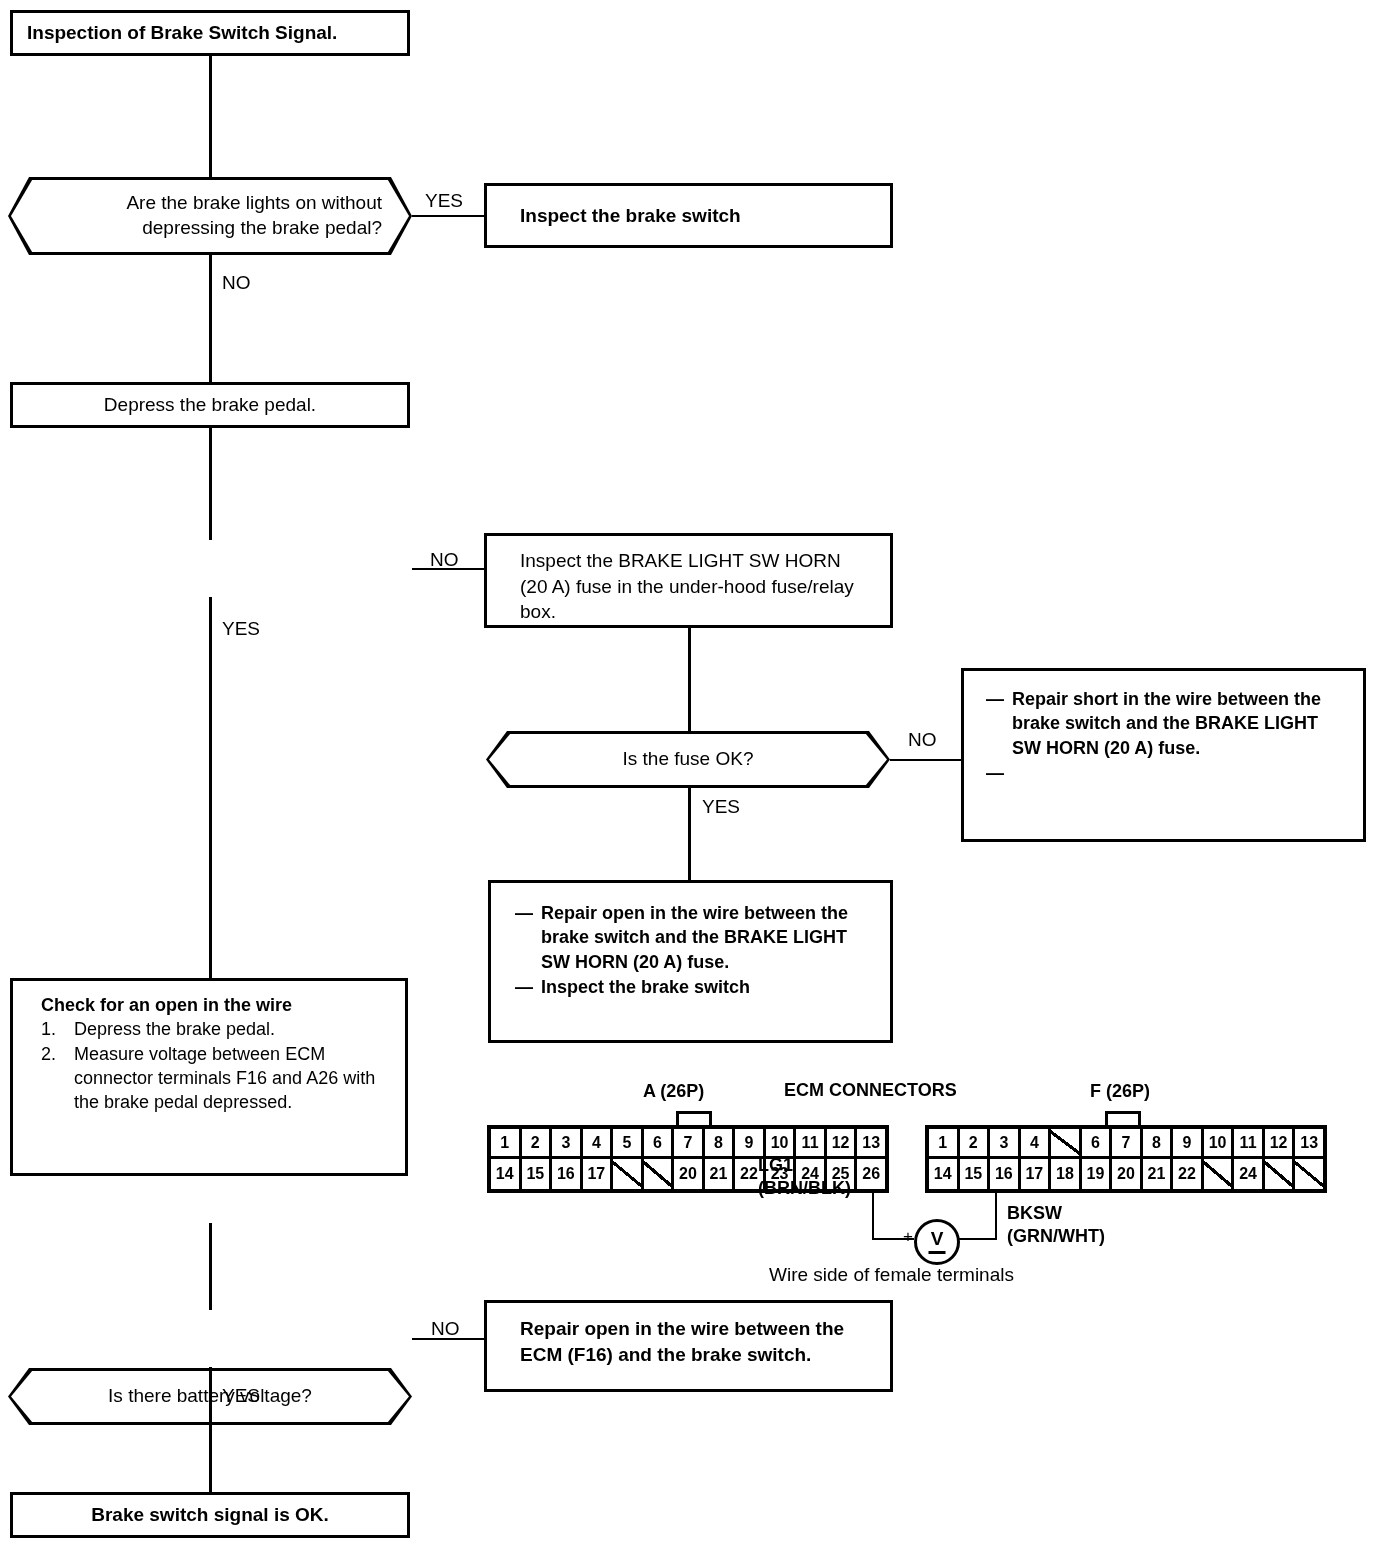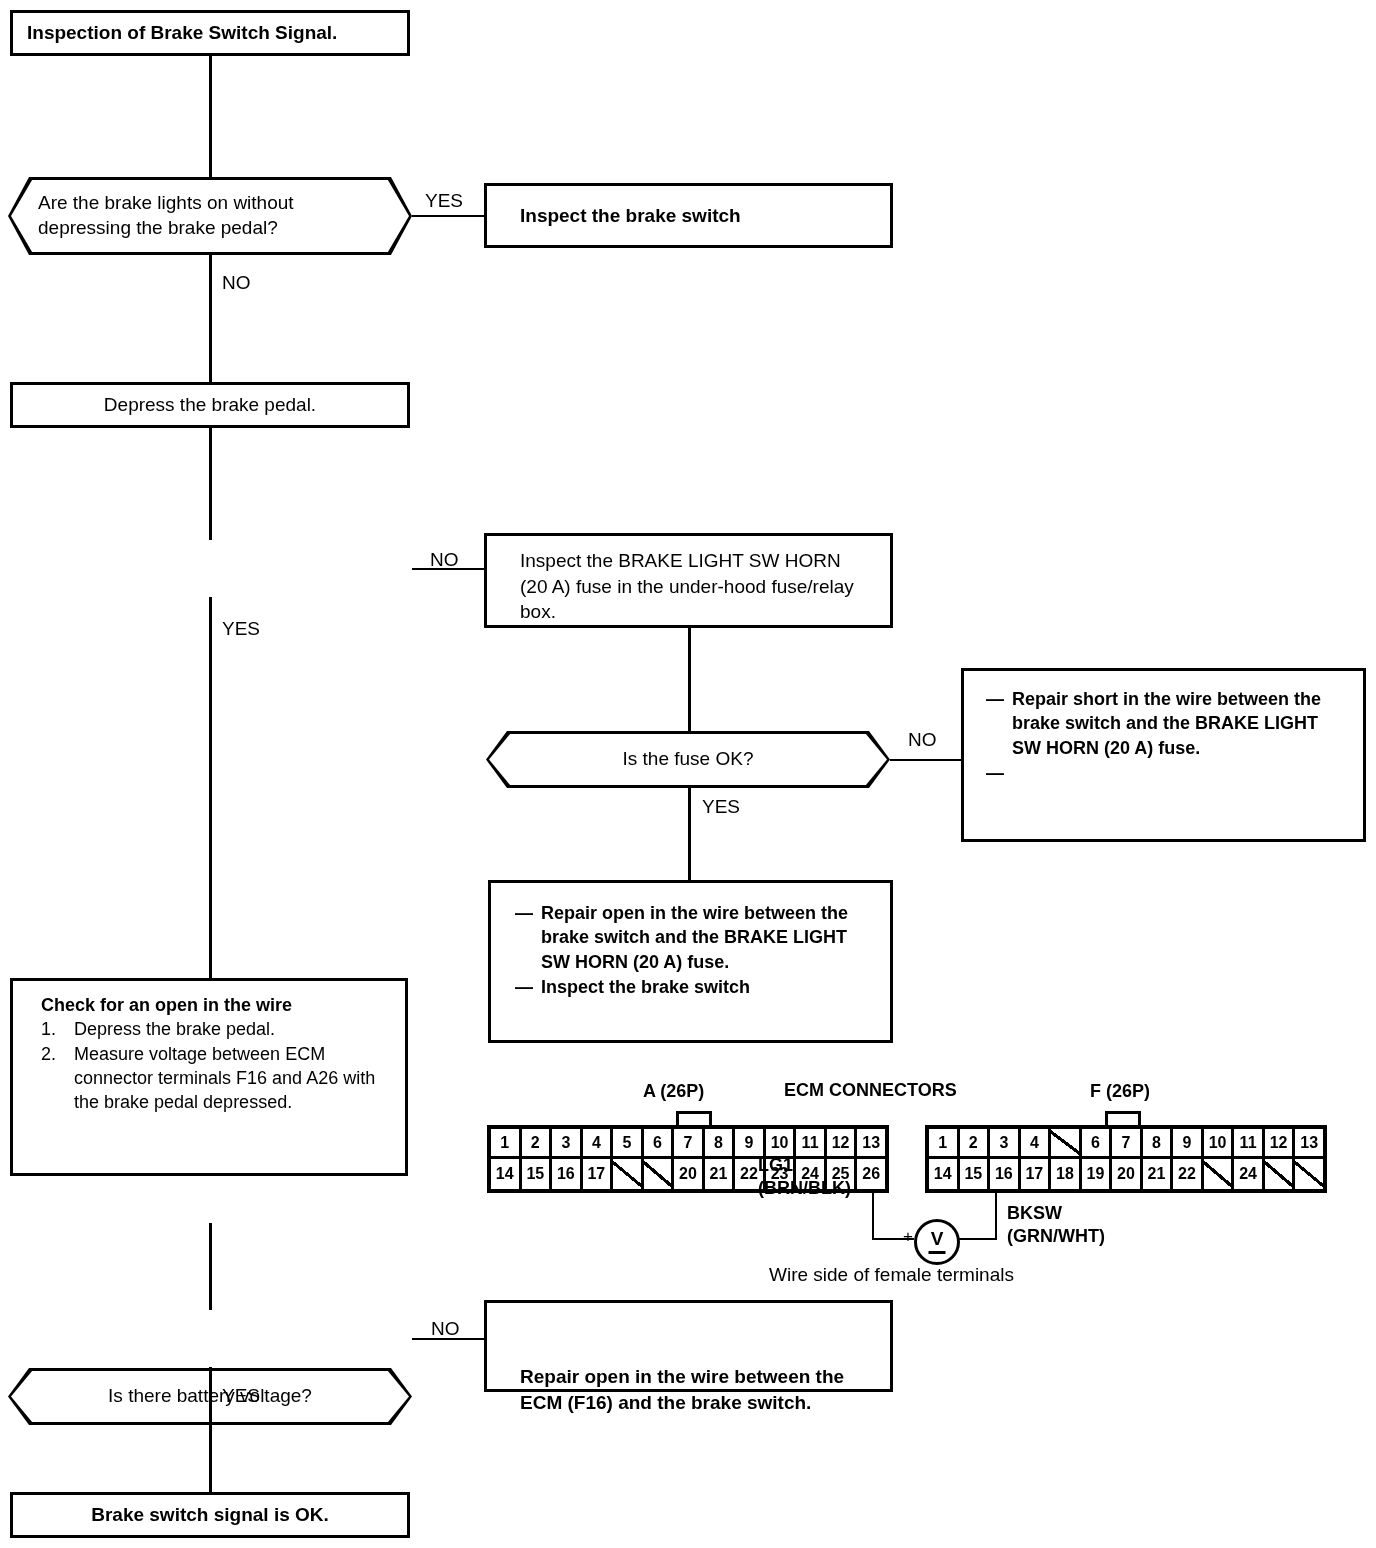--- a/index.html
+++ b/index.html
@@ -37,21 +37,21 @@
   .t-reg  { font-weight: normal; }
 
   
   .hex {
     position: absolute;
     box-sizing: border-box;
     background: #000;
     display: flex;
     align-items: center;
     justify-content: center;
-    text-align: left;
+    text-align: right;
     clip-path: polygon(0% 50%, 5.2% 0%, 94.8% 0%, 100% 50%, 94.8% 100%, 5.2% 100%);
   }
   .hex-in {
     position: absolute;
     left: 3px; top: 3px; right: 3px; bottom: 3px;
     background: #fff;
     clip-path: polygon(0% 50%, 5.3% 0%, 94.7% 0%, 100% 50%, 94.7% 100%, 5.3% 100%);
     display: flex;
     align-items: center;
     justify-content: center;
@@ -382,21 +382,21 @@
 
   <div class="hex" style="left:8px; top:1368px; width:404px; height:57px;">
     <div class="hex-in"></div>
     <div class="hex-label t-reg" style="font-size:19px;">Is there battery voltage?</div>
   </div>
 
   <div class="thinh" style="left:412px; top:1338px; width:72px;"></div>
   <div class="branch" style="left:431px; top:1318px;">NO</div>
 
   <div class="box top" style="left:484px; top:1300px; width:409px; height:92px;">
-    <div class="box-inner t-bold" style="font-size:19px; padding:13px 16px 0 33px;margin-top:48px;">Repair open in the wire between the ECM (F16) and the brake switch.</div>
+    <div class="box-inner t-bold" style="font-size:19px; padding:13px 16px 0 33px;">Repair open in the wire between the ECM (F16) and the brake switch.</div>
   </div>
 
   <div class="vline" style="left:209px; top:1367px; height:125px;"></div>
   <div class="branch" style="left:222px; top:1385px;">YES</div>
 
   <div class="box center" style="left:10px; top:1492px; width:400px; height:46px;">
     <div class="box-inner t-bold" style="font-size:19px;">Brake switch signal is OK.</div>
   </div>
 
 </div>

